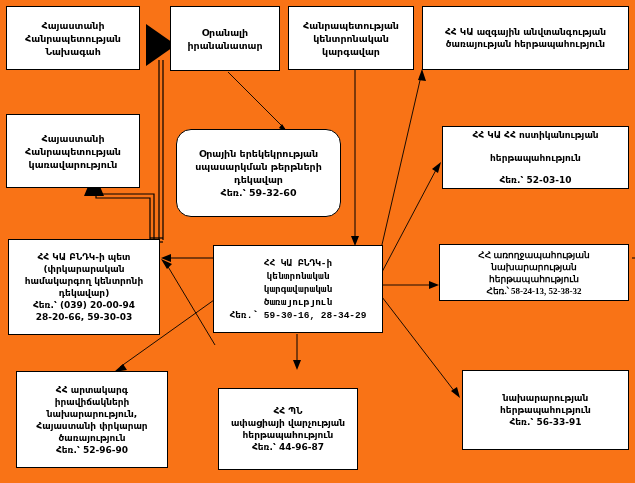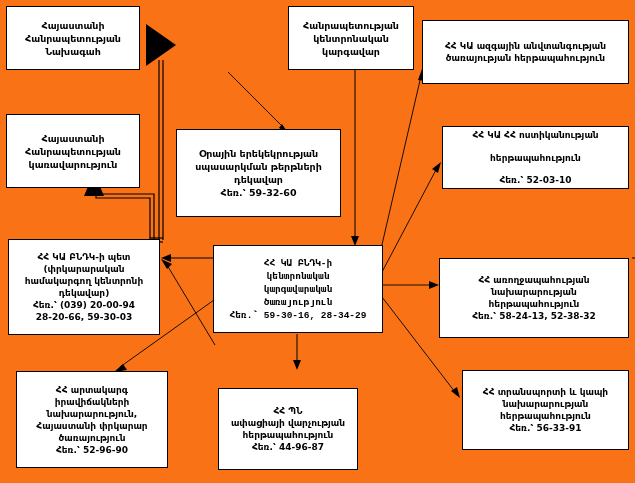--- a/index.html
+++ b/index.html
@@ -143,33 +143,37 @@
     <span class="ln">Հանրապետության</span>
     <span class="ln">Նախագահ</span>
   </div>
 
   <div class="node" style="left:6px; top:114px; width:134px; height:74px;">
     <span class="ln">Հայաստանի</span>
     <span class="ln">Հանրապետության</span>
     <span class="ln">կառավարություն</span>
   </div>
 
+  <div class="node" style="left:170px; top:6px; width:110px; height:65px;">
+    <span class="ln">Օրանալի</span>
+    <span class="ln">իրանանատար</span>
+  </div>
 
   <div class="node" style="left:288px; top:6px; width:126px; height:64px;">
     <span class="ln">Հանրապետության</span>
     <span class="ln">կենտրոնական</span>
     <span class="ln">կարգավար</span>
   </div>
 
-  <div class="node small" style="left:422px; top:20px; width:207px; height:64px;">
+  <div class="node small" style="left:422px; top:6px; width:207px; height:64px;">
     <span class="ln">ՀՀ ԿԱ ազգային անվտանգության</span>
     <span class="ln">ծառայության հերթապահություն</span>
   </div>
 
-  <div class="node" style="left:176px; top:129px; width:165px; height:88px;">
+  <div class="node" style="left:176px; top:129px; width:165px; height:88px;border-radius:15px;">
     <span class="ln">Օրային երեկեկրության</span>
     <span class="ln">սպասարկման թերթների</span>
     <span class="ln">դեկավար</span>
     <span class="ln">Հեռ.՝ 59-32-60</span>
   </div>
 
   <div class="node small" style="left:442px; top:126px; width:187px; height:63px;justify-content:space-between;">
     <span class="ln">ՀՀ ԿԱ ՀՀ ոստիկանության</span>
     <span class="ln">հերթապահություն</span>
     <span class="ln">Հեռ.՝ 52-03-10</span>
@@ -185,21 +189,21 @@
   </div>
 
   <div class="node" style="left:213px; top:245px; width:170px; height:88px;font-family:Liberation Mono, monospace;">
     <span class="ln">ՀՀ ԿԱ ԲՆԴԿ-ի</span>
     <span class="ln">կենտրոնական</span>
     <span class="ln">կարգավարական</span>
     <span class="ln">ծառայություն</span>
     <span class="ln">Հեռ.՝ 59-30-16, 28-34-29</span>
   </div>
 
-  <div class="node small" style="left:439px; top:258px; width:190px; height:80px;">
+  <div class="node small" style="left:439px; top:244px; width:190px; height:57px;font-family:Liberation Serif, serif;">
     <span class="ln">ՀՀ առողջապահության</span>
     <span class="ln">նախարարության</span>
     <span class="ln">հերթապահություն</span>
     <span class="ln">Հեռ.՝ 58-24-13, 52-38-32</span>
   </div>
 
   <div class="node small" style="left:16px; top:371px; width:152px; height:97px;">
     <span class="ln">ՀՀ արտակարգ</span>
     <span class="ln">իրավիճակների</span>
     <span class="ln">նախարարություն,</span>
@@ -209,19 +213,18 @@
   </div>
 
   <div class="node small" style="left:218px; top:388px; width:140px; height:82px;">
     <span class="ln">ՀՀ ՊՆ</span>
     <span class="ln">ափացիայի վարչության</span>
     <span class="ln">հերթապահություն</span>
     <span class="ln">Հեռ.՝ 44-96-87</span>
   </div>
 
   <div class="node small" style="left:462px; top:370px; width:167px; height:80px;">
-    <span class="ln">ՀՀ տրանսպորտի և կապի</span>
     <span class="ln">նախարարության</span>
     <span class="ln">հերթապահություն</span>
     <span class="ln">Հեռ.՝ 56-33-91</span>
   </div>
 
 </div>
 
 </body></html>

